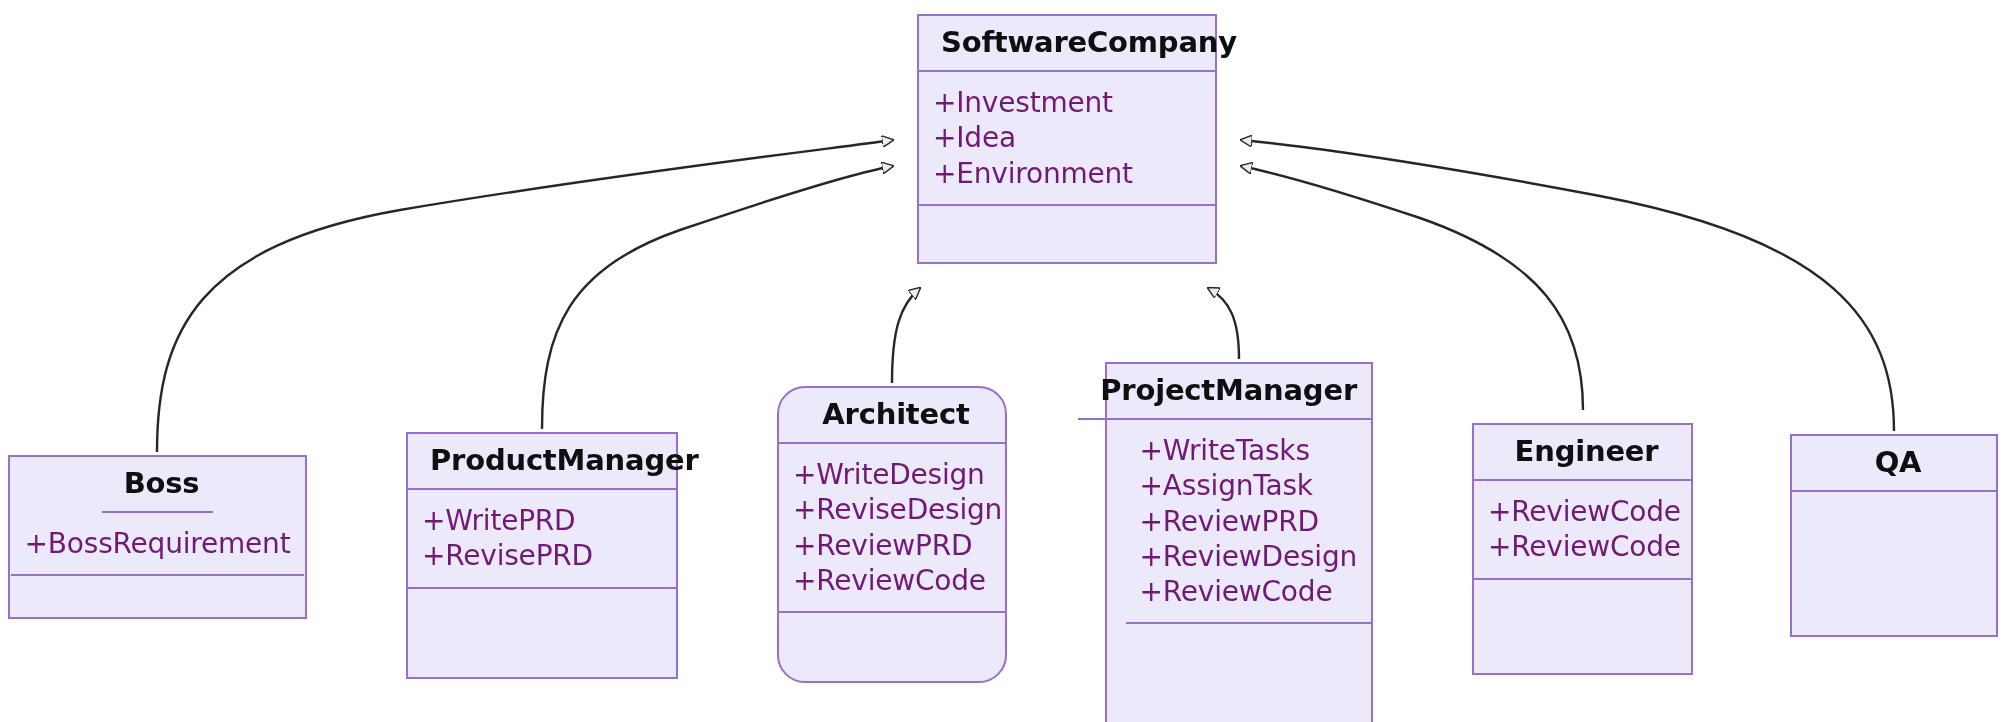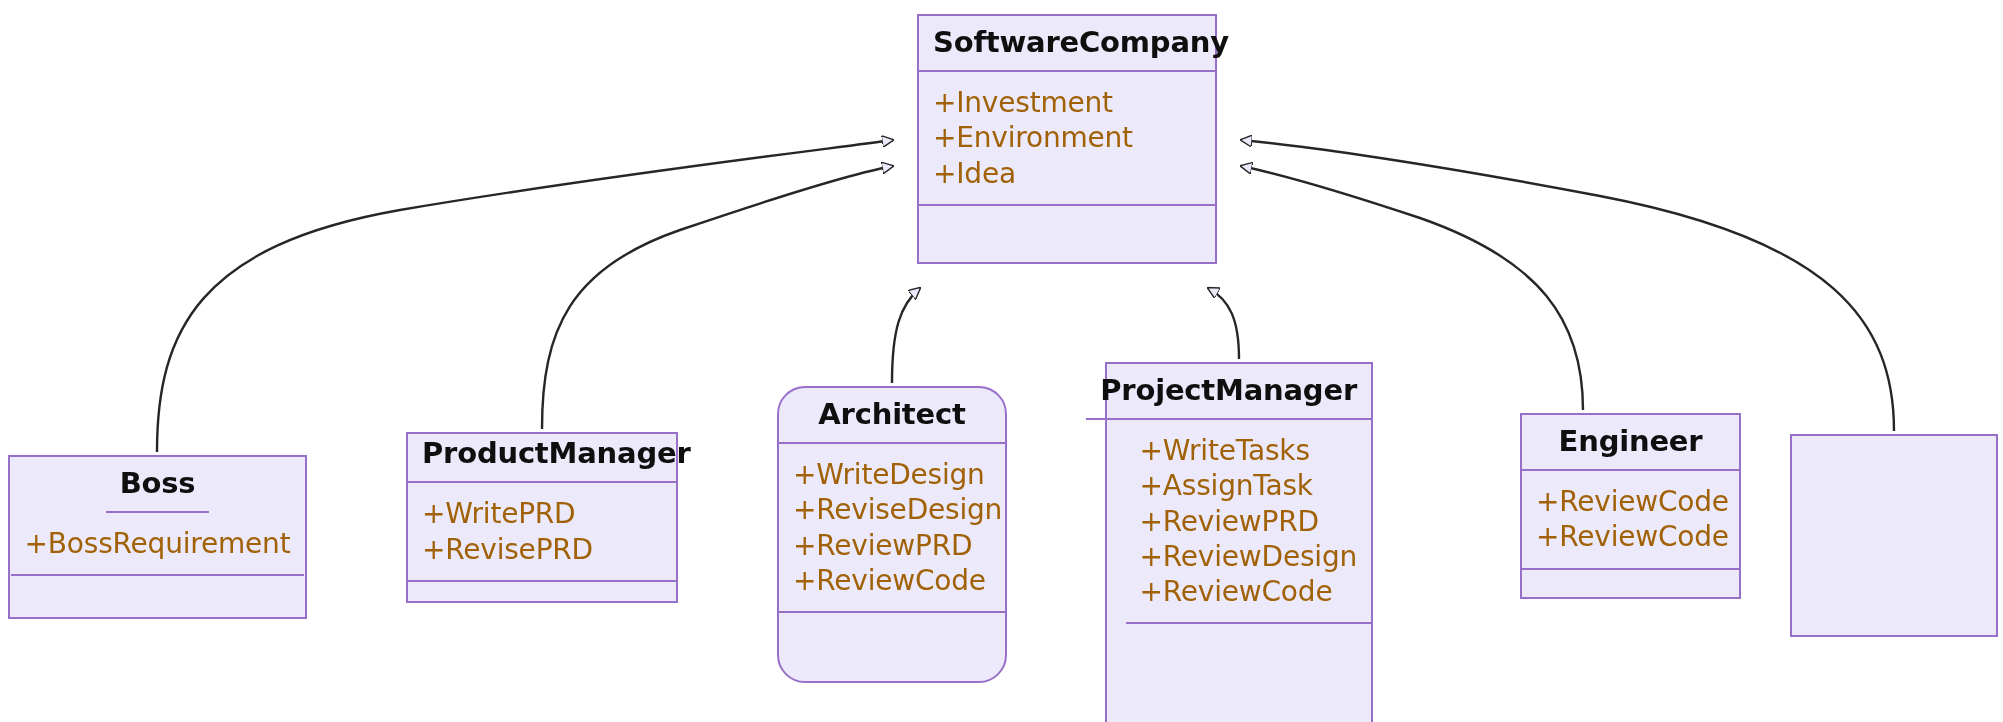--- a/index.html
+++ b/index.html
@@ -31,35 +31,35 @@
     background: #ece9fb;
     border: 2px solid #9771c9;
     display: flex;
     flex-direction: column;
   }
   .class-title {
     text-align: center;
     font-weight: bold;
     font-size: 29px;
     color: #0f0f0f;
-    padding: 9px 14px 11px 14px;
+    padding: 9px 14px 11px 22px;
     border-bottom: 2px solid #9771c9;
     letter-spacing: -0.2px;
     white-space: nowrap;
   }
   .class-members {
     padding: 13px 14px 13px 14px;
     border-bottom: 2px solid #9771c9;
     display: flex;
     flex-direction: column;
     justify-content: center;
   }
   .class-member {
     font-size: 28px;
-    color: #a16207;
+    color: #701a75;
     line-height: 1.26;
     white-space: nowrap;
     letter-spacing: -0.2px;
   }
   .class-methods {
     min-height: 19px;
     flex: 1 1 auto;
   }
 </style>
 </head>
@@ -87,35 +87,35 @@
       <path d="M 1583 410 C 1583 320 1540 260 1420 218 C 1330 188 1270 172 1241 166" marker-end="url(#gen-arrow)"></path>
 
       <path d="M 1894 431 C 1894 320 1830 240 1600 196 C 1400 158 1285 144 1241 140" marker-end="url(#gen-arrow)"></path>
     </g>
   </svg>
 
   <div class="uml-class" style="left:917px; top:14px; width:300px; height:250px;">
     <div class="class-title">SoftwareCompany</div>
     <div class="class-members">
       <div class="class-member">+Investment</div>
+      <div class="class-member">+Idea</div>
       <div class="class-member">+Environment</div>
-      <div class="class-member">+Idea</div>
     </div>
     <div class="class-methods"></div>
   </div>
 
   <div class="uml-class" style="left:8px; top:455px; width:299px; height:164px;align-items:center;">
     <div class="class-title">Boss</div>
     <div class="class-members">
       <div class="class-member">+BossRequirement</div>
     </div>
     <div class="class-methods"></div>
   </div>
 
-  <div class="uml-class" style="left:406px; top:432px; width:272px; height:171px;justify-content:flex-end;">
+  <div class="uml-class" style="left:406px; top:432px; width:272px; height:247px;justify-content:flex-end;">
     <div class="class-title">ProductManager</div>
     <div class="class-members">
       <div class="class-member">+WritePRD</div>
       <div class="class-member">+RevisePRD</div>
     </div>
     <div class="class-methods"></div>
   </div>
 
   <div class="uml-class" style="left:777px; top:386px; width:230px; height:297px;border-radius:28px;">
     <div class="class-title">Architect</div>
@@ -133,26 +133,27 @@
     <div class="class-members">
       <div class="class-member">+WriteTasks</div>
       <div class="class-member">+AssignTask</div>
       <div class="class-member">+ReviewPRD</div>
       <div class="class-member">+ReviewDesign</div>
       <div class="class-member">+ReviewCode</div>
     </div>
     <div class="class-methods"></div>
   </div>
 
-  <div class="uml-class" style="left:1472px; top:413px; width:221px; height:186px;margin-left:48px;">
+  <div class="uml-class" style="left:1472px; top:423px; width:221px; height:252px;">
     <div class="class-title">Engineer</div>
     <div class="class-members">
       <div class="class-member">+ReviewCode</div>
       <div class="class-member">+ReviewCode</div>
     </div>
     <div class="class-methods"></div>
   </div>
 
   <div class="uml-class" style="left:1790px; top:434px; width:208px; height:203px;">
+    <div class="class-title">QA</div>
     <div class="class-methods"></div>
   </div>
 
 </div>
 
 </body></html>

